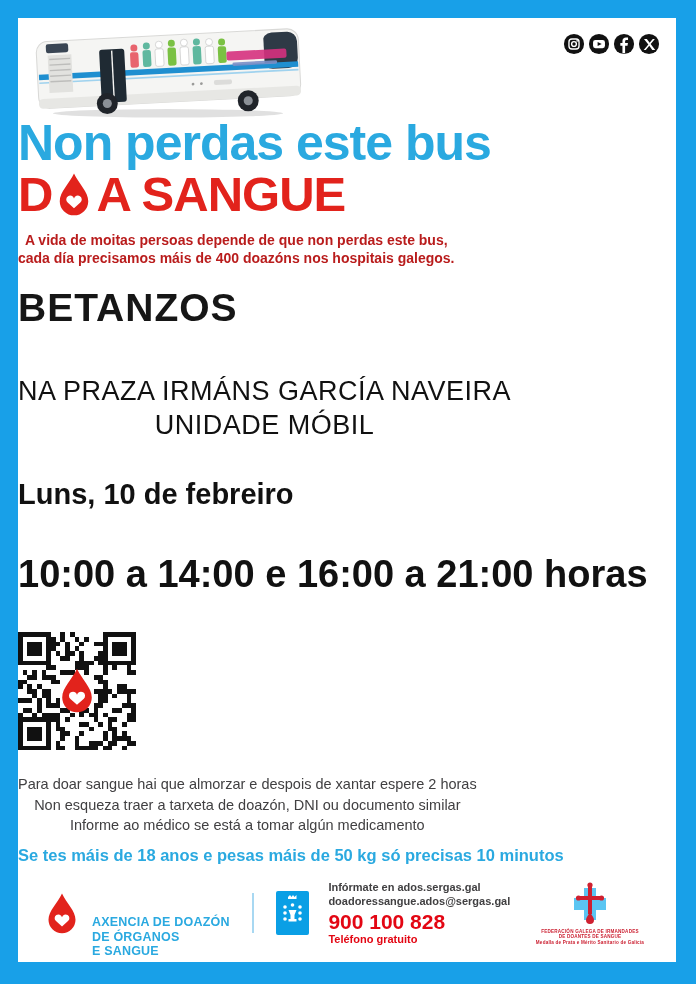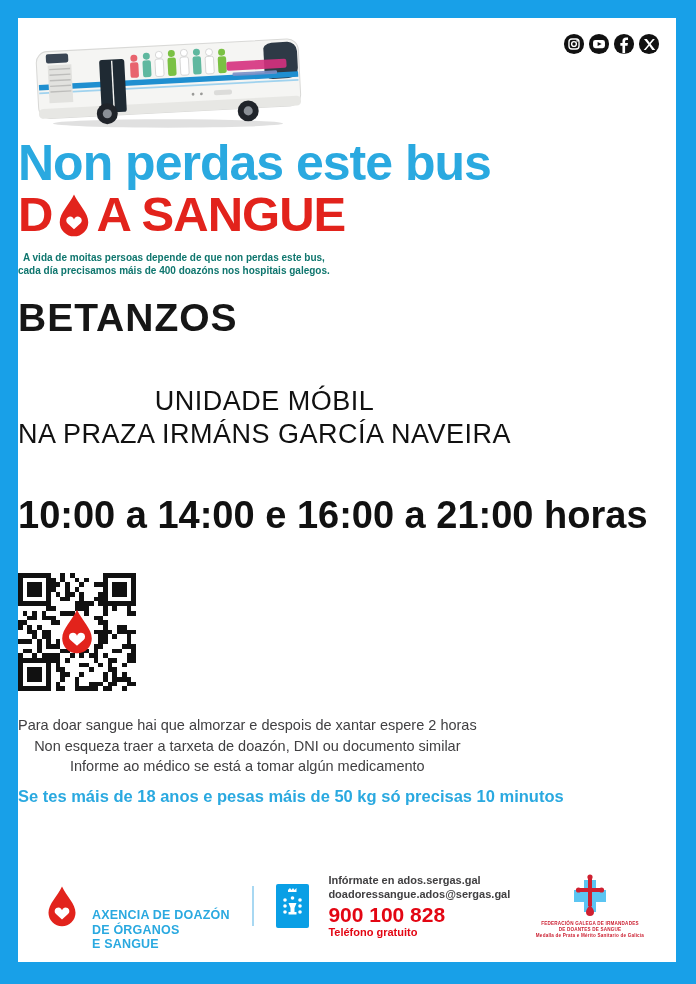--- a/index.html
+++ b/index.html
@@ -13,21 +13,21 @@
   .social svg { width:22px; height:22px; display:block; }
 
   
   .bus-wrap { margin-top:6px; width:300px; height:118px; position:relative; }
   .bus-wrap svg { width:100%; height:100%; display:block; }
 
   .headline { margin-top:-4px; font-size:50px; font-weight:800; letter-spacing:-1px; color:#2AA9E0; white-space:nowrap; line-height:1.0; }
   .brand { margin-top:2px; display:flex; align-items:center; gap:2px; font-size:49px; font-weight:900; letter-spacing:-1px; color:#E2231C; line-height:1.0; }
   .brand .drop-glyph { width:38px; height:46px; margin:0 1px; }
 
-  .intro { margin-top:12px; text-align:center; color:#0f766e; font-size:10px; font-weight:600; line-height:1.33; }
+  .intro { margin-top:12px; text-align:center; color:#b91c1c; font-size:14px; font-weight:600; line-height:1.33; }
   .intro b { font-weight:800; }
 
   .city { margin-top:20px; font-size:39px; font-weight:900; letter-spacing:1px; color:#161616; line-height:1.05; }
 
   .location { margin-top:46px; text-align:center; font-size:27px; font-weight:400; color:#111; line-height:1.25; letter-spacing:0.5px; }
 
   .date-line  { margin-top:36px; font-size:29px; font-weight:800; color:#111; white-space:nowrap; }
   .hours-line { margin-top:42px; font-size:38px; font-weight:800; color:#111; white-space:nowrap; }
 
   
@@ -176,24 +176,25 @@
     </div>
 
     <div class="intro">
       <div>A vida de moitas persoas depende de que non perdas este bus,</div>
       <div><span>cada día precisamos máis de </span><b>400 doazóns</b><span> nos hospitais galegos.</span></div>
     </div>
 
     <div class="city">BETANZOS</div>
 
     <div class="location">
+      <div>NA PRAZA IRMÁNS GARCÍA NAVEIRA</div>
       <div>UNIDADE MÓBIL</div>
-      <div>NA PRAZA IRMÁNS GARCÍA NAVEIRA</div>
     </div>
 
+    <div class="date-line">Luns, 10 de febreiro</div>
     <div class="hours-line">10:00 a 14:00 e 16:00 a 21:00 horas</div>
 
     <div class="qr">
       <div class="qr-grid">
           <div class="d"></div>
           <div class="d"></div>
           <div class="d"></div>
           <div class="d"></div>
           <div class="d"></div>
           <div class="d"></div>

